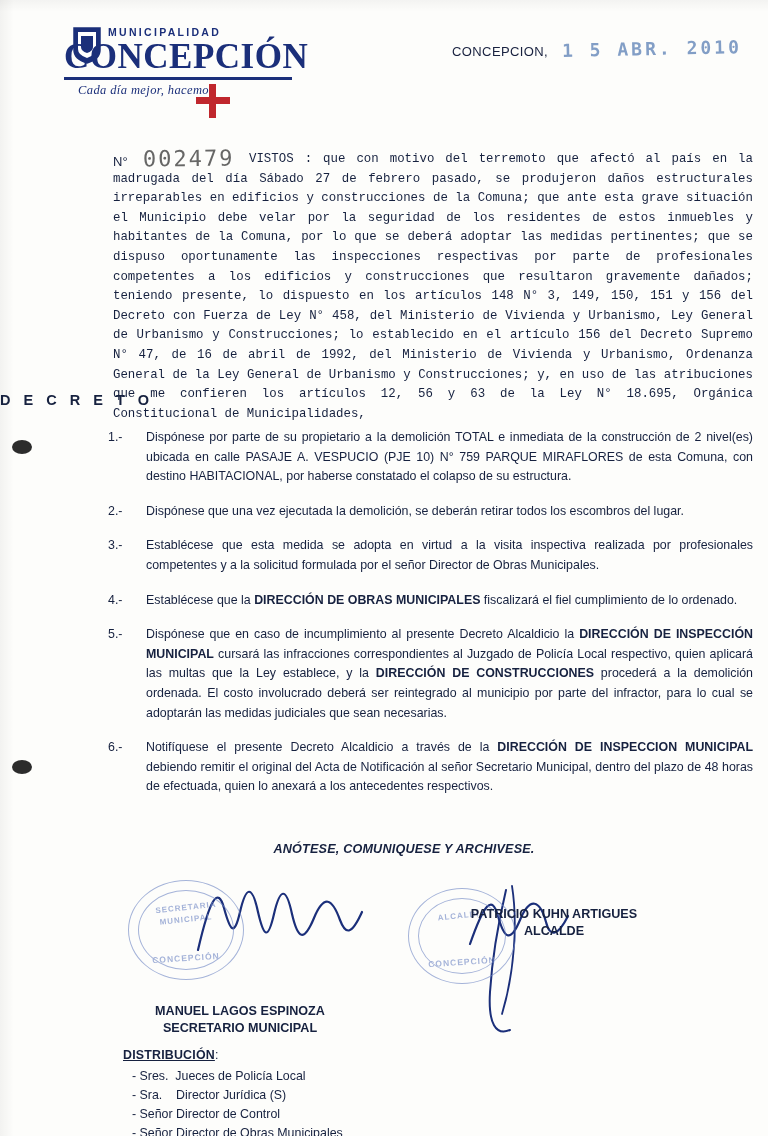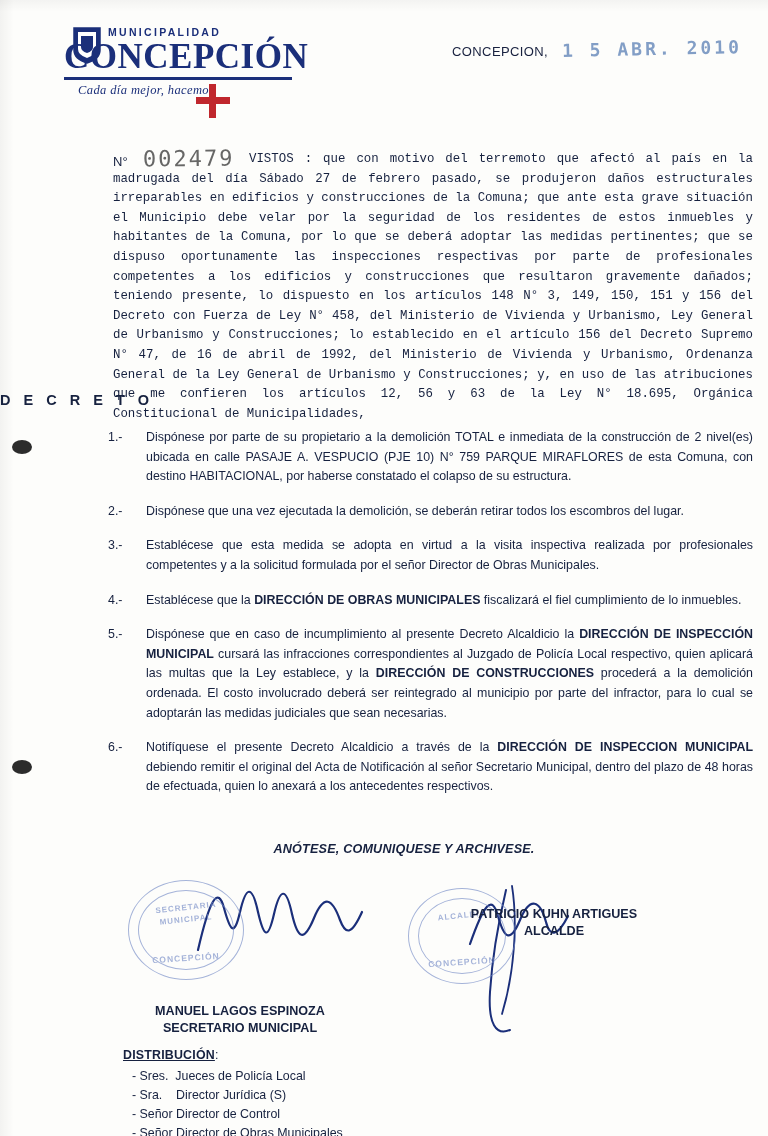--- a/index.html
+++ b/index.html
@@ -342,21 +342,21 @@
       <div class="item">
         <div class="item-num">2.-</div>
         <div class="item-text"><span>Dispónese que una vez ejecutada la demolición, se deberán retirar todos los escombros del lugar.</span></div>
       </div>
       <div class="item">
         <div class="item-num">3.-</div>
         <div class="item-text"><span>Establécese que esta medida se adopta en virtud a la visita inspectiva realizada por profesionales competentes y a la solicitud formulada por el señor Director de Obras Municipales.</span></div>
       </div>
       <div class="item">
         <div class="item-num">4.-</div>
-        <div class="item-text"><span>Establécese que la </span><span class="b">DIRECCIÓN DE OBRAS MUNICIPALES</span><span> fiscalizará el fiel cumplimiento de lo inmuebles.</span></div>
+        <div class="item-text"><span>Establécese que la </span><span class="b">DIRECCIÓN DE OBRAS MUNICIPALES</span><span> fiscalizará el fiel cumplimiento de lo ordenado.</span></div>
       </div>
       <div class="item">
         <div class="item-num">5.-</div>
         <div class="item-text"><span>Dispónese que en caso de incumplimiento al presente Decreto Alcaldicio la </span><span class="b">DIRECCIÓN DE INSPECCIÓN MUNICIPAL</span><span> cursará las infracciones correspondientes al Juzgado de Policía Local respectivo, quien aplicará las multas que la Ley establece, y la </span><span class="b">DIRECCIÓN DE CONSTRUCCIONES</span><span> procederá a la demolición ordenada. El costo involucrado deberá ser reintegrado al municipio por parte del infractor, para lo cual se adoptarán las medidas judiciales que sean necesarias.</span></div>
       </div>
       <div class="item">
         <div class="item-num">6.-</div>
         <div class="item-text"><span>Notifíquese el presente Decreto Alcaldicio a través de la </span><span class="b">DIRECCIÓN DE INSPECCION MUNICIPAL</span><span> debiendo remitir el original del Acta de Notificación al señor Secretario Municipal, dentro del plazo de 48 horas de efectuada, quien lo anexará a los antecedentes respectivos.</span></div>
       </div>
     </div>

